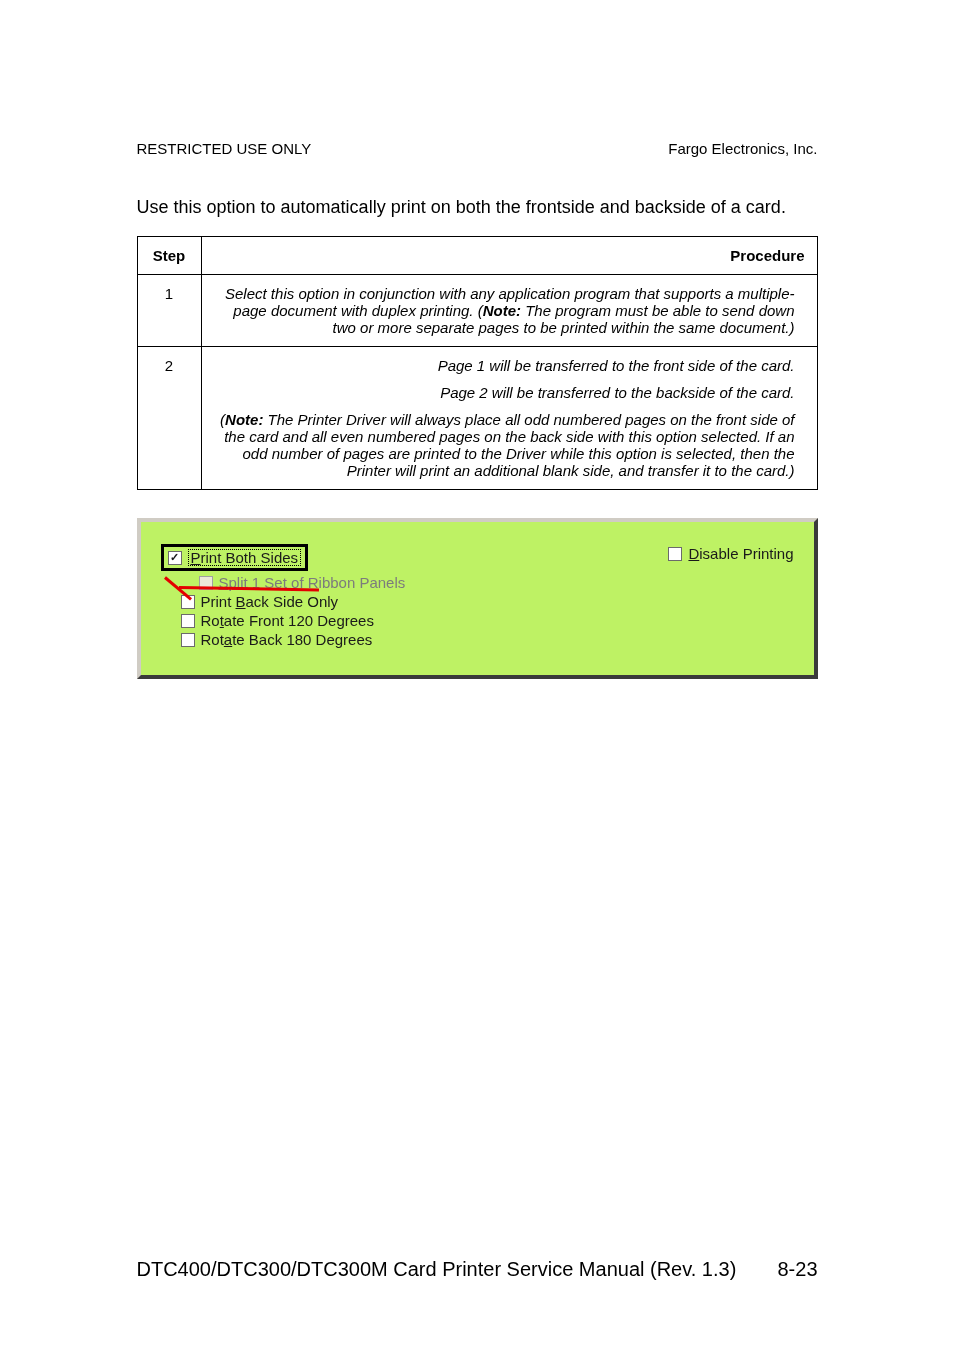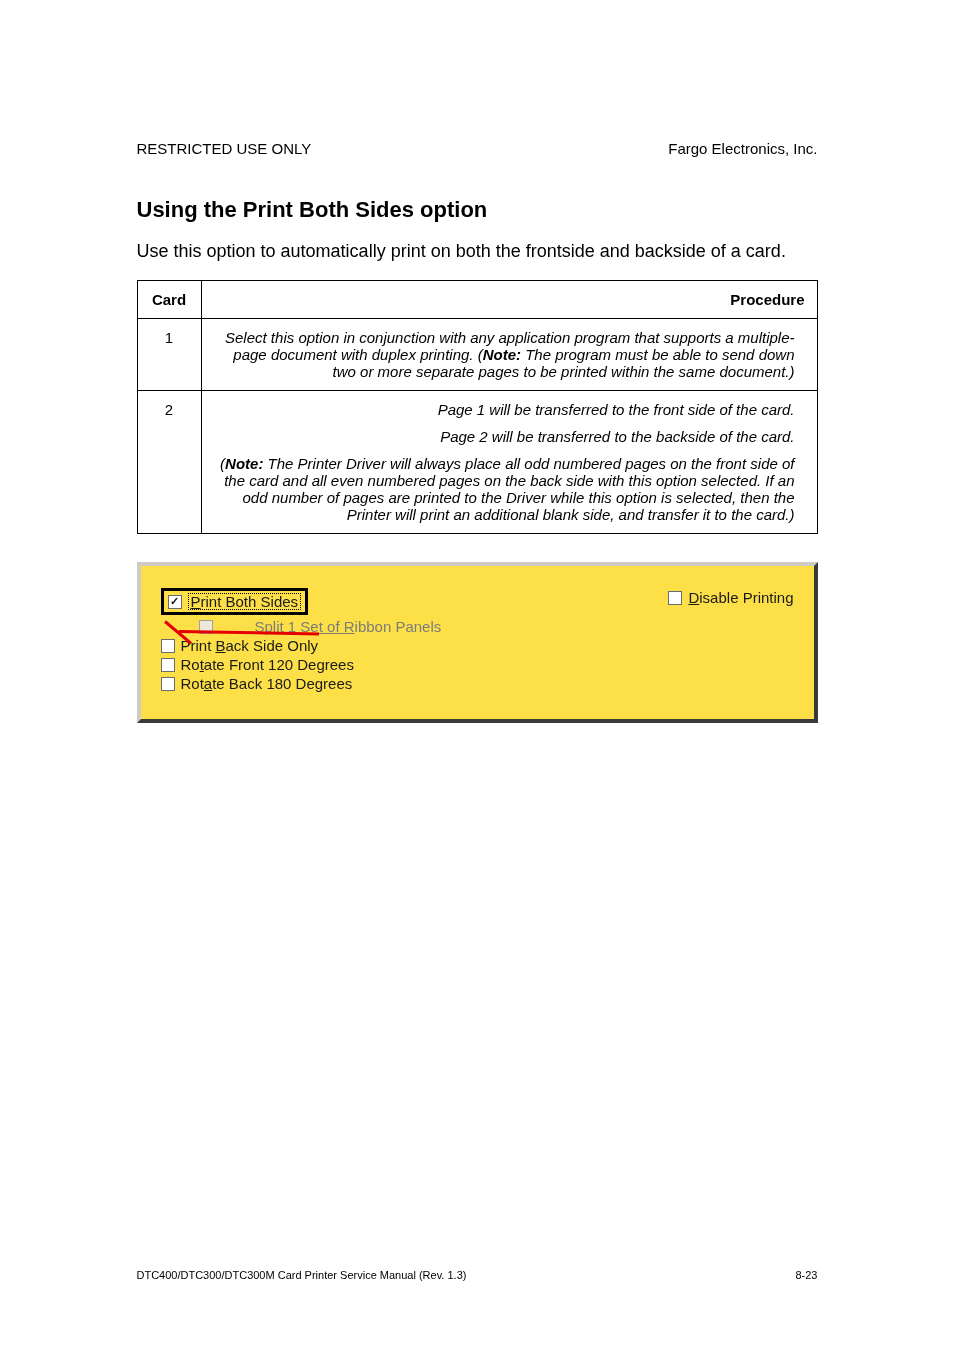--- a/index.html
+++ b/index.html
@@ -49,21 +49,21 @@
   .proc p:last-child { margin-bottom: 0; }
   .indent { padding-left: 20px; }
 
   
   .dialog-wrap {
     margin-top: 28px;
     border-left: 4px solid #d0ccc4;
     border-top: 4px solid #d0ccc4;
     border-right: 4px solid #3a3a3a;
     border-bottom: 4px solid #3a3a3a;
-    background: #fde047;
+    background: #bef264;
     padding: 18px 20px 24px 20px;
     width: 100%;
     font-size: 15px;
     color: #1a1a1a;
     position: relative;
   }
   .dialog-inner {
     position: relative;
   }
   .cb-row {
@@ -99,21 +99,21 @@
     padding: 2px 4px;
     display: inline-flex;
     align-items: center;
   }
   .dotted-label {
     border: 1px dotted #000;
     padding: 0 2px;
   }
   .u { text-decoration: underline; }
   .indent1 { margin-left: 38px; }
-  .indent2 { }
+  .indent2 { margin-left: 20px; }
   .disabled-text { color: #7c7c7c; }
 
   
   .redline {
     position: absolute;
     height: 3px;
     background: #e40000;
   }
   .redline-a {
     left: 18px;
@@ -130,41 +130,40 @@
     transform-origin: left center;
   }
 
   .footer {
     position: absolute;
     bottom: 70px;
     left: 130px;
     right: 130px;
     display: flex;
     justify-content: space-between;
-    font-size: 11px;
+    font-size: 20px;
   }
 </style>
 </head>
 <body>
 
 <div class="page">
 
   <div class="header-row">
     <span>RESTRICTED USE ONLY</span>
     <span>Fargo Electronics, Inc.</span>
   </div>
 
-  <div class="section-title">Using the Print Both Sides option</div>
 
   <div class="intro">Use this option to automatically print on both the frontside and backside of a card.</div>
 
   <table class="proc">
     <thead>
       <tr>
-        <th class="step-h">Card</th>
+        <th class="step-h">Step</th>
         <th>Procedure</th>
       </tr>
     </thead>
     <tbody>
       <tr>
         <td class="step-n">1</td>
         <td>
           <p>
             <span>Select this option in conjunction with any application program that supports a multiple-page document with duplex printing. (</span><b>Note:</b><span>  The program must be able to send down two or more separate pages to be printed within the same document.)</span>
           </p>
@@ -190,21 +189,21 @@
         <div style="flex:1;">
           <div class="cb-row">
             <span class="focus-box">
               <span class="cb checked"></span>
               <span class="dotted-label">
                 <span class="u">P</span><span>rint Both Sides</span>
               </span>
             </span>
           </div>
 
-          <div class="cb-row indent1 disabled-text" style="margin-top:2px;gap:36px;">
+          <div class="cb-row indent1 disabled-text" style="margin-top:2px;">
             <span class="cb-disabled"></span>
             <span><span class="u" style="text-decoration-color:#7c7c7c;">Split 1 Set of R</span><span>ibbon Panels</span></span>
           </div>
 
 
           <div class="cb-row indent2">
             <span class="cb"></span>
             <span>
               <span>Print </span><span class="u">B</span><span>ack Side Only</span>
             </span>

